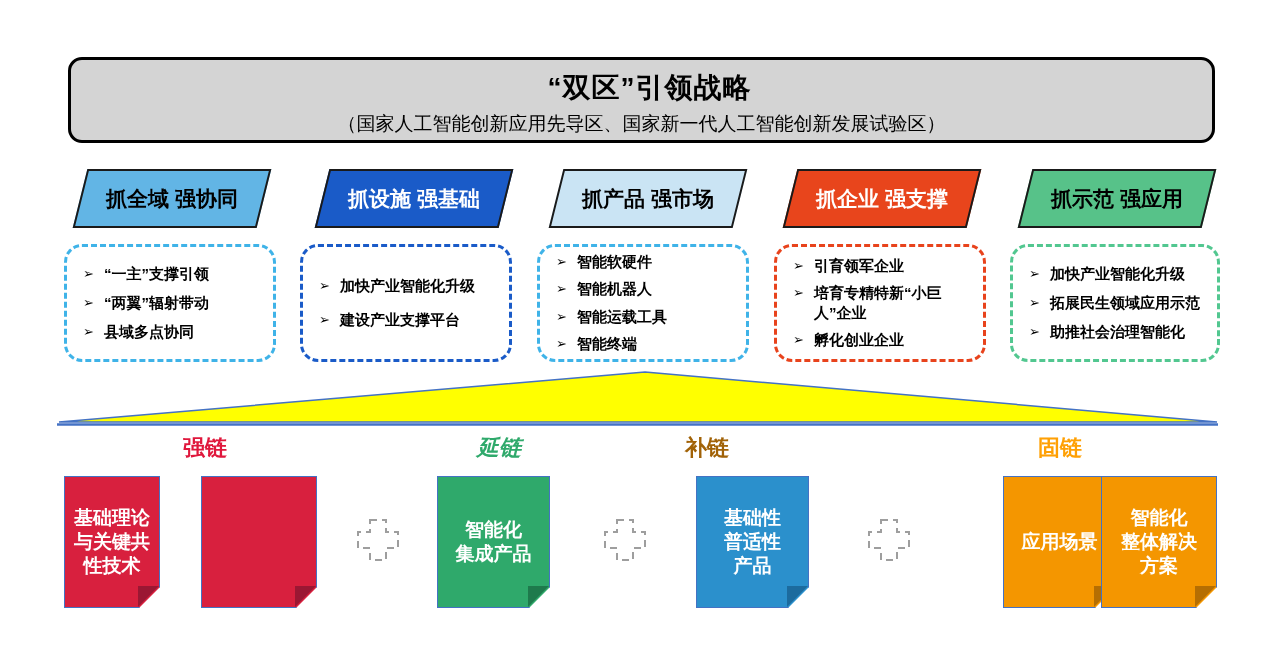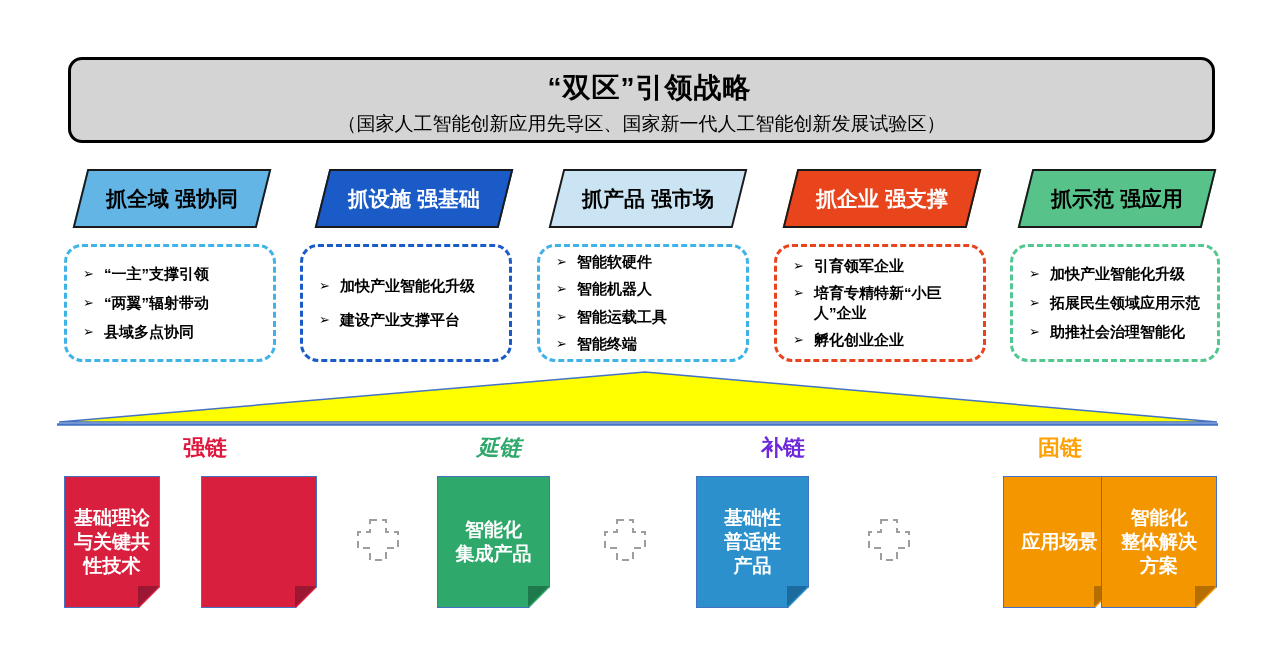--- a/index.html
+++ b/index.html
@@ -43,21 +43,21 @@
   .bullet{flex:0 0 auto;font-size:13px;margin-right:10px;margin-left:2px;padding-top:1px;color:#000;}
   
   .funnel{position:absolute;left:55px;top:370px;}
   
   .chain-label{
     position:absolute;top:433px;transform:translateX(-50%);
     font-size:22px;font-weight:bold;white-space:nowrap;
   }
   .chain1{left:205px;color:#E0173C;}
   .chain2{left:499px;color:#2FA96B;font-style:italic;}
-  .chain3{left:783px;color:#6d28d9;text-align:center;}
+  .chain3{left:707px;color:#a16207;text-align:center;}
   .chain4{left:1060px;color:#FFA004;}
   
   .card{
     position:absolute;top:476px;height:132px;box-sizing:border-box;
     border:1.5px solid #4472C4;
     clip-path:polygon(0 0,100% 0,100% calc(100% - 21px),calc(100% - 21px) 100%,0 100%);
     display:flex;align-items:center;justify-content:center;text-align:center;
     color:#fff;font-weight:bold;font-size:19px;line-height:1.28;white-space:pre-line;
   }
   .card-red{background:#D8203E;}

